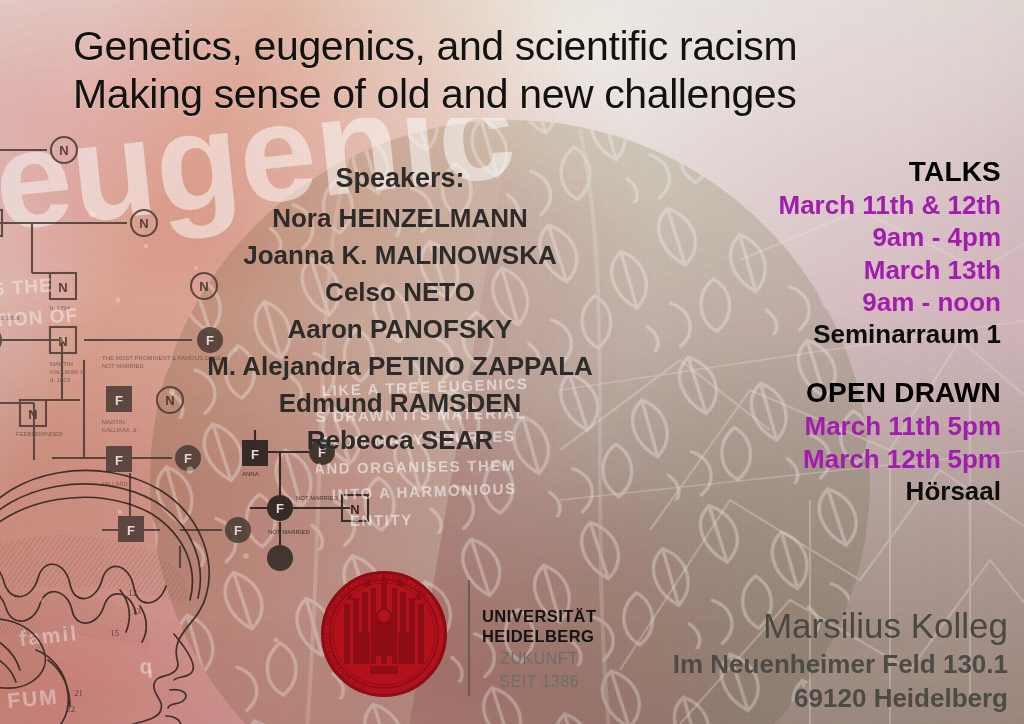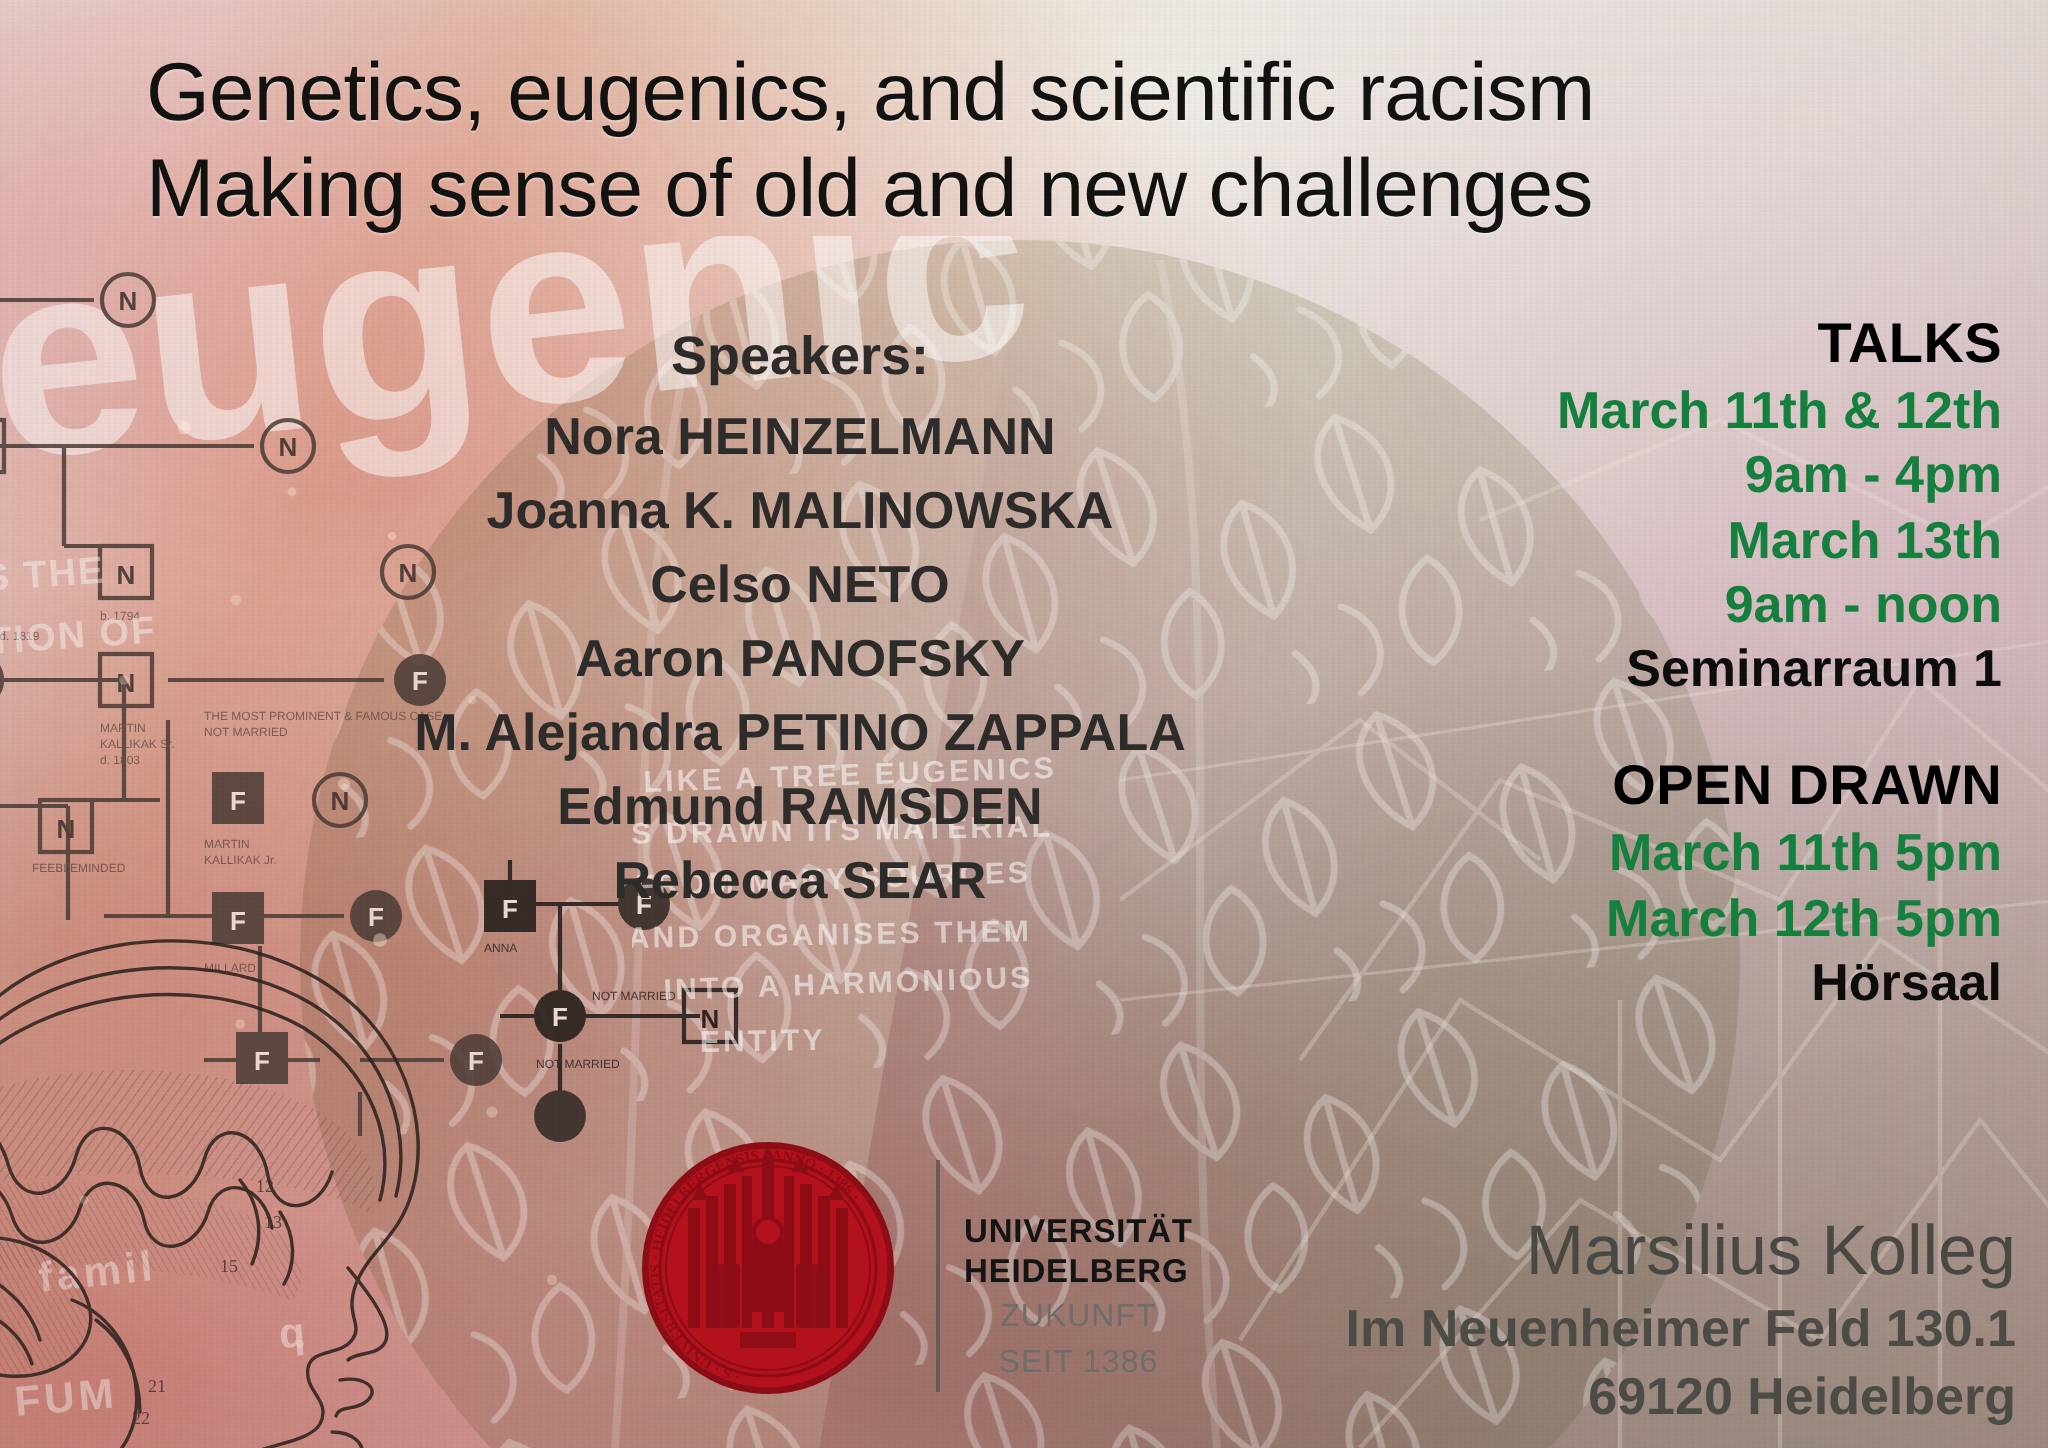--- a/index.html
+++ b/index.html
@@ -75,21 +75,21 @@
     text-align:center;color:#2e2c2a;
   }
   .sp-head{font-size:27px;font-weight:bold;margin-bottom:4px;line-height:1.34;}
   .sp-name{font-size:26px;font-weight:bold;line-height:1.42;white-space:nowrap;}
 
   .rightcol{
     position:absolute;right:23px;top:155px;width:420px;text-align:right;
   }
   .blk{margin-bottom:0;}
   .hd{font-size:28px;font-weight:bold;color:#000;line-height:1.22;letter-spacing:.2px;}
-  .ln{font-size:26px;font-weight:bold;color:#15803d;line-height:1.24;}
+  .ln{font-size:26px;font-weight:bold;color:#a21caf;line-height:1.24;}
   .ln.dark{color:#0d0d0c;}
   .gap{height:26px;}
 
   .venue{
     position:absolute;right:16px;bottom:8px;width:520px;text-align:right;
   }
   .v-name{font-size:35px;font-weight:normal;color:#4a4843;line-height:1.26;}
   .v-line{font-size:26px;font-weight:bold;color:#4d4b46;line-height:1.30;}
 
   

